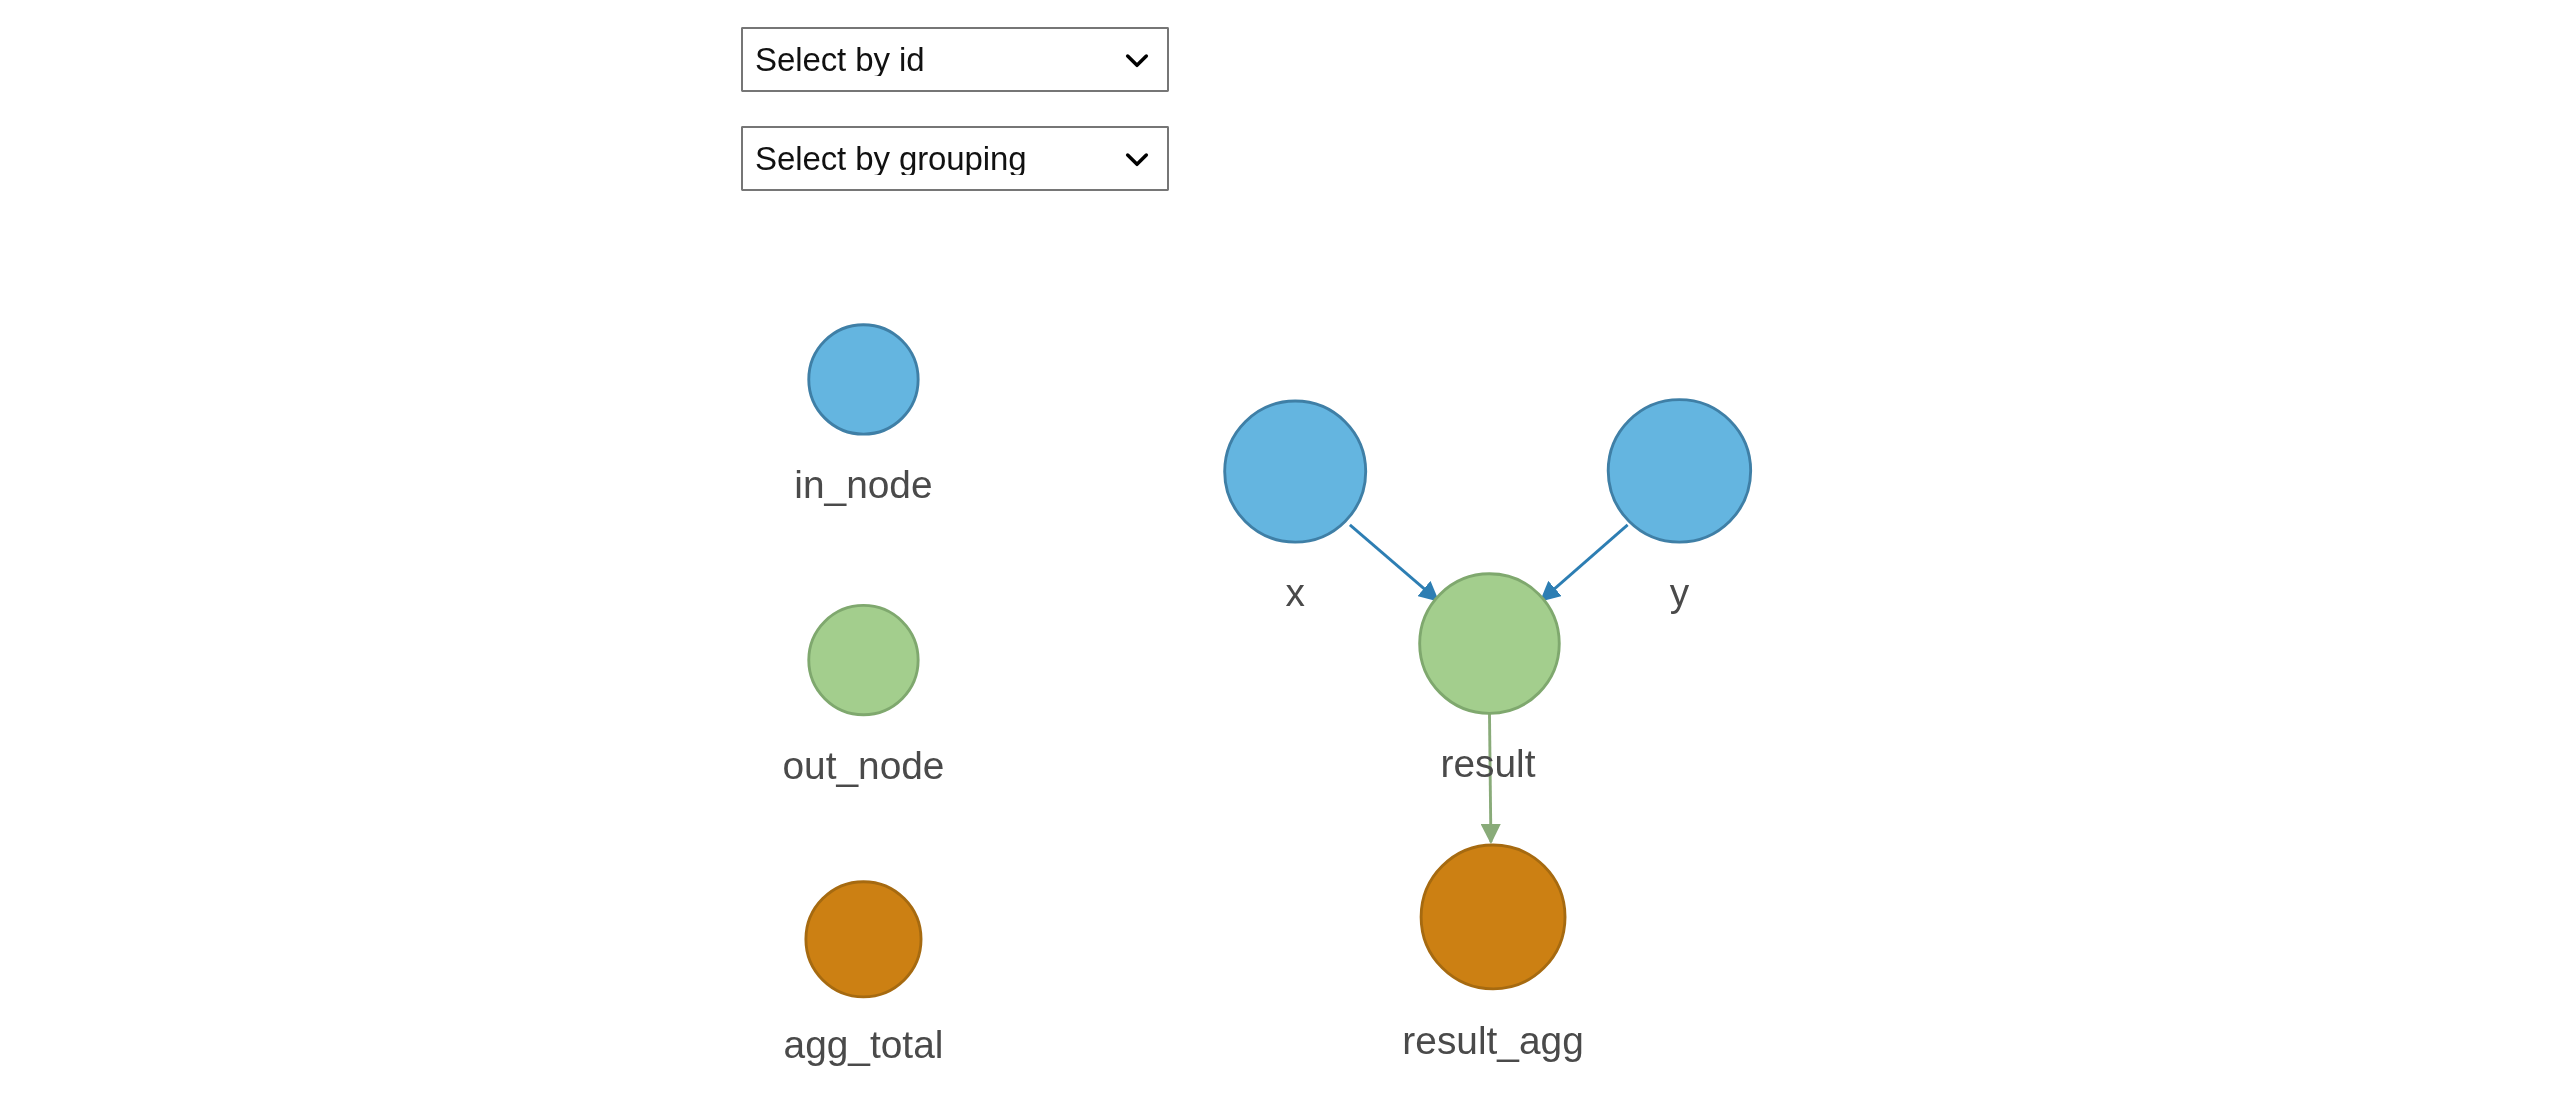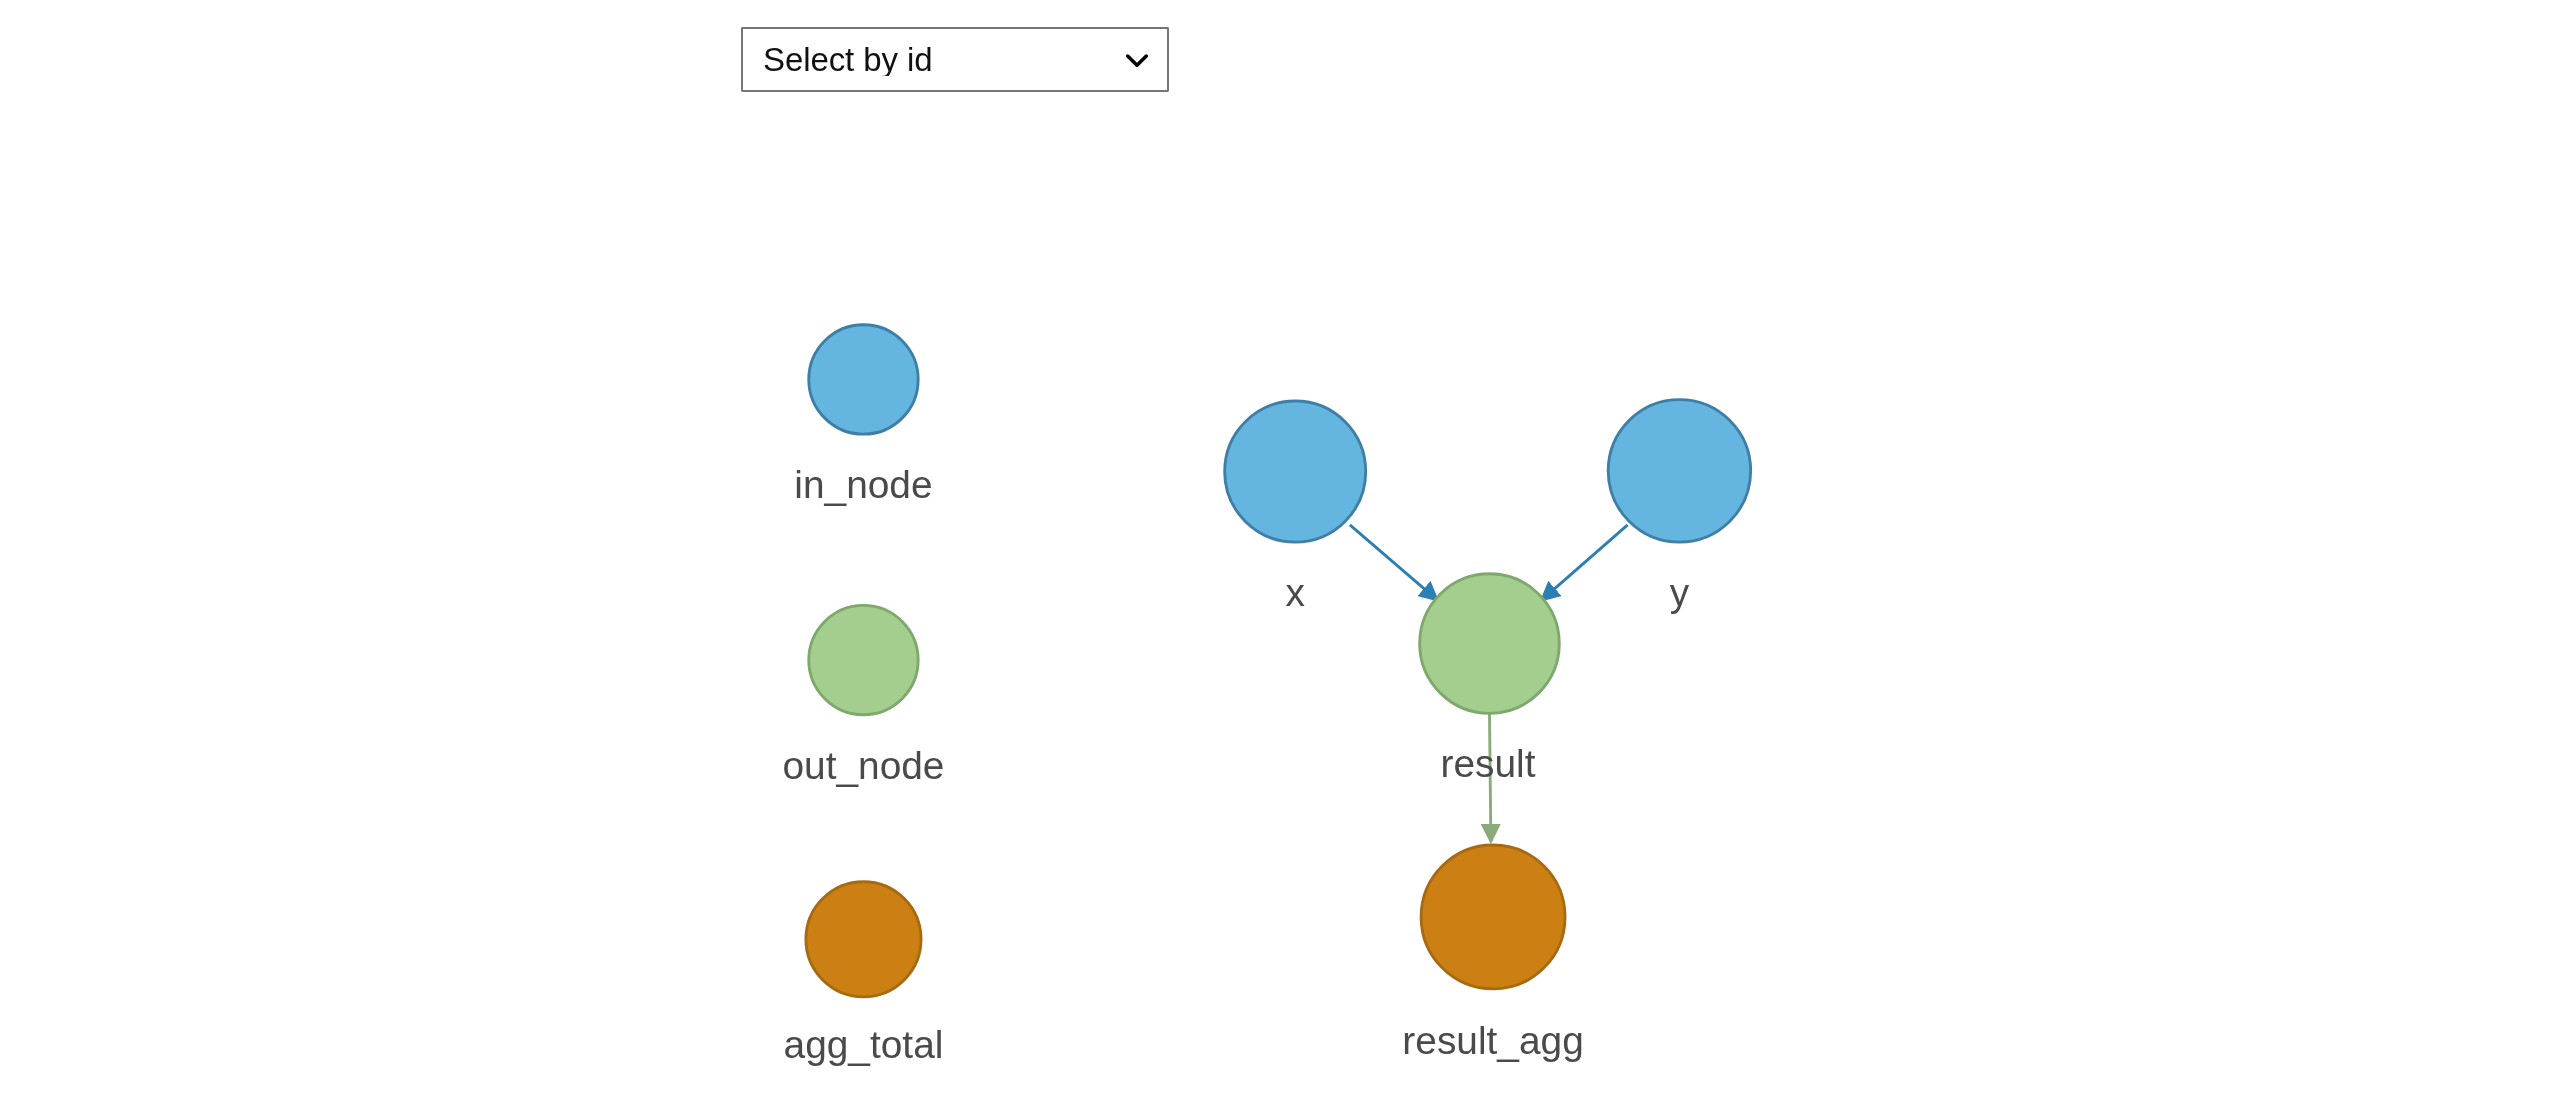--- a/index.html
+++ b/index.html
@@ -31,21 +31,21 @@
   }
   .select-box {
     position: absolute;
     inset: 0;
     box-sizing: border-box;
     background: #ffffff;
     border: 2.2px solid #767676;
     border-radius: 1.4px;
     display: flex;
     align-items: center;
-    padding-left: 20px;
+    padding-left: 12px;
     padding-right: 14.4px;
     font-size: 33px;
     line-height: 1;
     color: #111111;
     letter-spacing: -0.1px;
     cursor: default;
     -webkit-font-smoothing: antialiased;
   }
   .select-label {
     flex: 1 1 auto;
@@ -96,20 +96,30 @@
     <div class="select-box">
       <span class="select-label">Select by id</span>
       <span class="chevron">
         <svg viewBox="0 0 24 24" aria-hidden="true">
           <path d="M5 9 L12 16 L19 9" fill="none" stroke="#000000" stroke-width="2.6" stroke-linecap="round" stroke-linejoin="round"></path>
         </svg>
       </span>
     </div>
   </div>
 
+  <div class="select-wrap">
+    <div class="select-box">
+      <span class="select-label">Select by grouping</span>
+      <span class="chevron">
+        <svg viewBox="0 0 24 24" aria-hidden="true">
+          <path d="M5 9 L12 16 L19 9" fill="none" stroke="#000000" stroke-width="2.6" stroke-linecap="round" stroke-linejoin="round"></path>
+        </svg>
+      </span>
+    </div>
+  </div>
 
 </div>
 
 <div class="canvas">
 <svg viewBox="0 0 3580 1541" xmlns="http://www.w3.org/2000/svg">
 
   <defs>
     <marker id="arrow-blue" viewBox="0 0 10 10" refX="9" refY="5" markerWidth="7" markerHeight="7" orient="auto-start-reverse">
       <path d="M 0 0 L 10 5 L 0 10 z" fill="#2d7eb3"></path>
     </marker>

